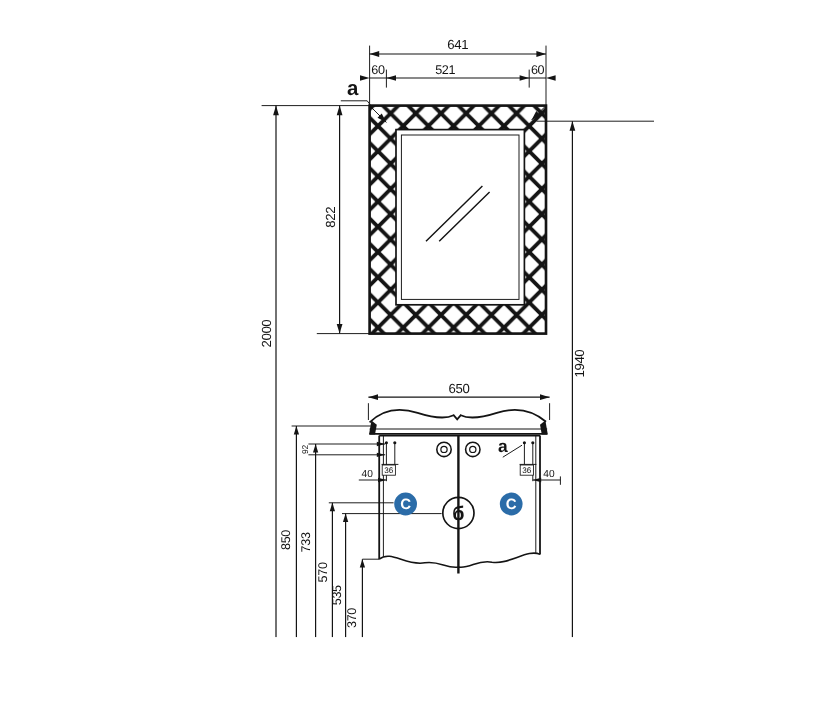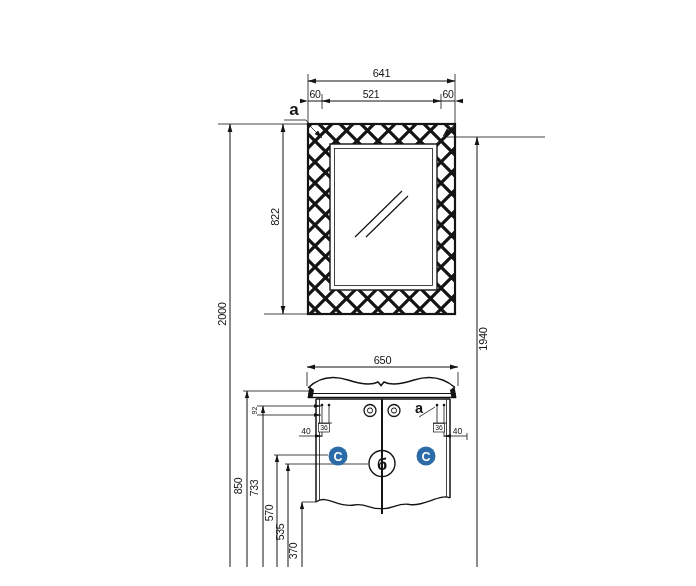--- a/index.html
+++ b/index.html
@@ -1,16 +1,16 @@
 <!DOCTYPE html>
 <html><head>
 <meta charset="utf-8">
 <style>
   html,body{margin:0;padding:0;background:#ffffff;}
-  .page{width:696px;height:531px;background:#fff;position:relative;overflow:hidden;margin-top:36px;}
+  .page{width:696px;height:531px;background:#fff;position:relative;overflow:hidden;}
   svg{display:block;}
   .ln{stroke:#141414;stroke-width:1;fill:none;}
   .thin{stroke:#141414;stroke-width:0.8;fill:none;}
   .thick{stroke:#141414;stroke-width:1.5;fill:none;}
   .arr{fill:#141414;stroke:none;}
   text{font-family:"Liberation Sans","DejaVu Sans",sans-serif;fill:#141414;}
   .dim{font-size:10.5px;letter-spacing:-0.3px;}
   .dimbig{font-size:11px;letter-spacing:-0.3px;}
   .dimsmall{font-size:7px;}
   .dimtiny{font-size:6.8px;}

